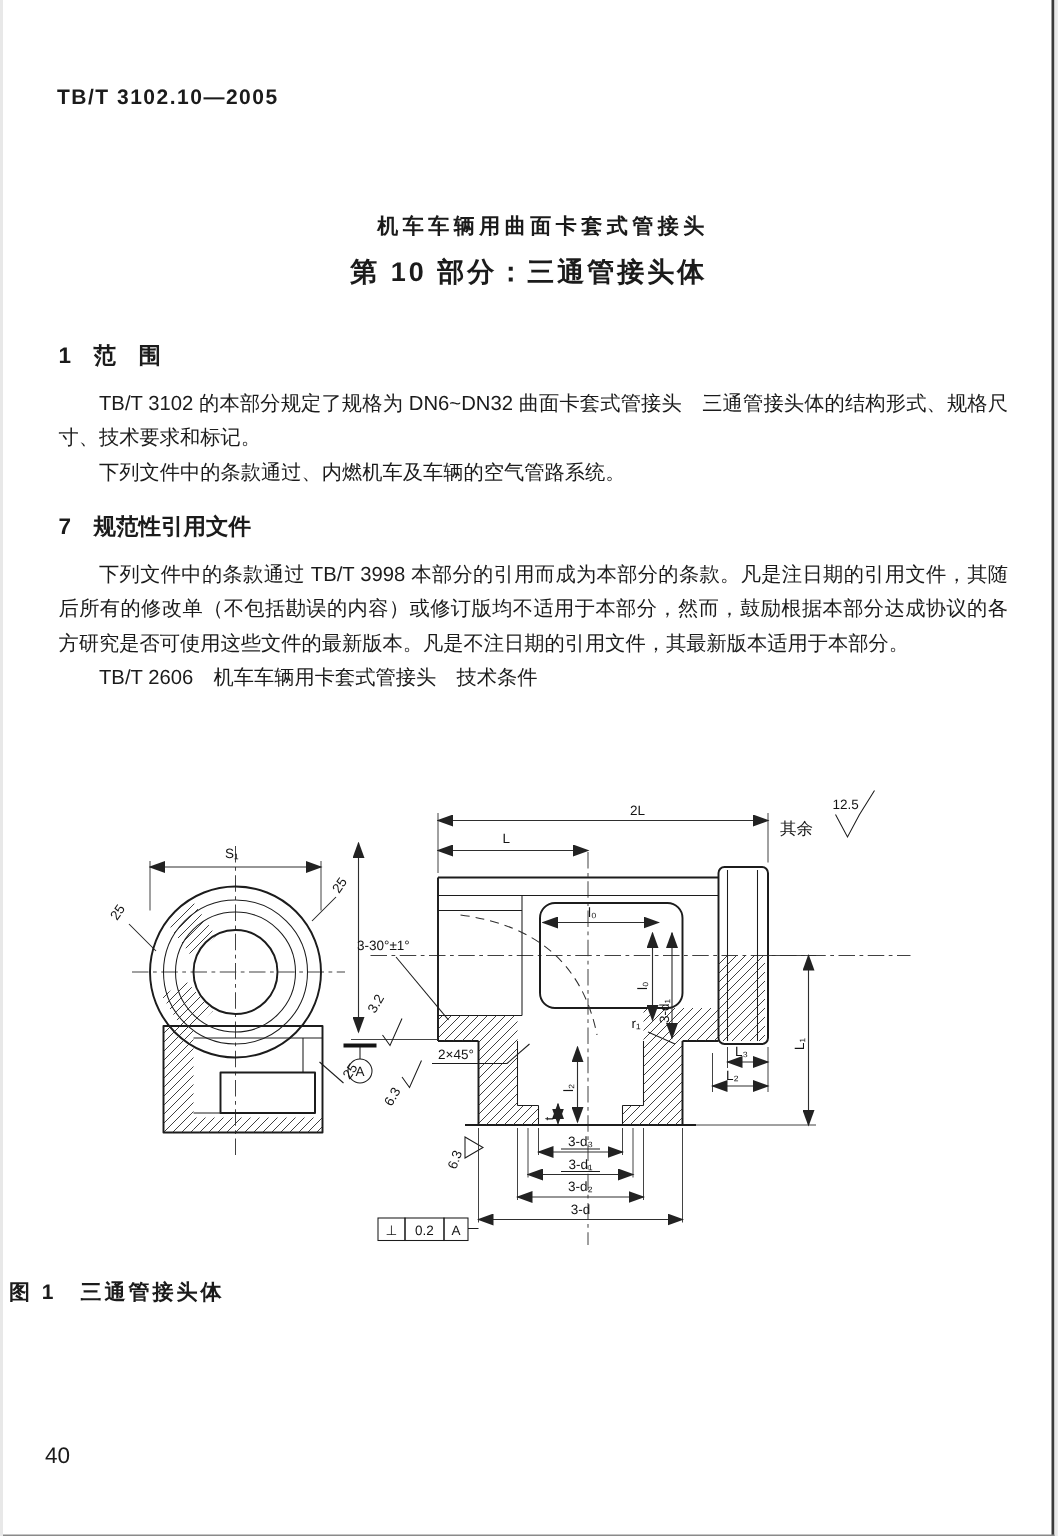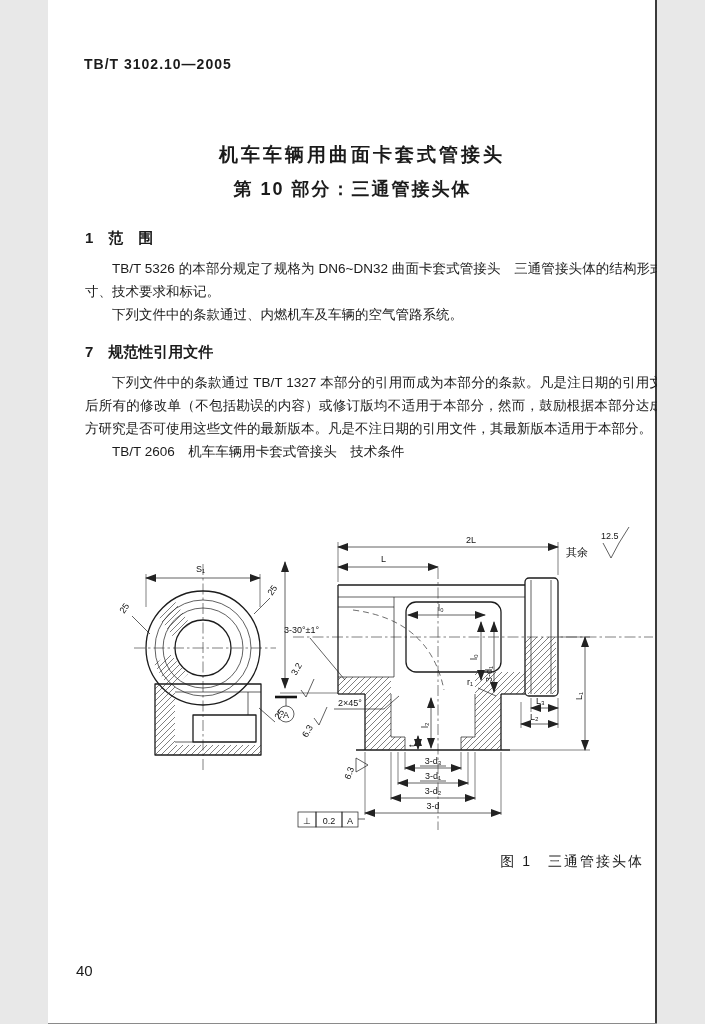--- a/index.html
+++ b/index.html
@@ -1,33 +1,33 @@
 <!DOCTYPE html>
 <html><head>
 <meta charset="utf-8">
 <style>
   html,body{margin:0;padding:0;background:#e8e8e8;}
   .page{
-    position:relative; width:609px; height:1024px; background:#ffffff;
+    position:relative; width:701px; height:1024px; background:#ffffff;
     font-family:"Liberation Sans","DejaVu Sans",sans-serif; color:#1b1b1b;
     overflow:hidden; margin:0 auto;
   }
   .scan-edge-right{position:absolute; right:0; top:0; width:2px; height:1024px; background:#3a3a3a;}
   .scan-edge-bottom{position:absolute; left:0; bottom:0; width:705px; height:1px; background:#8a8a8a;}
   .std-code{position:absolute; top:56px; left:36px; font-size:14px; font-weight:bold; letter-spacing:1px;}
   .doc-title{position:absolute; top:142px; left:0; width:100%; text-align:center; font-weight:bold;}
-  .doc-title .t1{font-size:19px; letter-spacing:3px;padding-left:19px;}
+  .doc-title .t1{font-size:14px; letter-spacing:3px;padding-left:19px;}
   .doc-title .t2{font-size:18px; margin-top:9px; letter-spacing:2px;}
   .body-text{position:absolute; top:226px; left:37px; width:633px; font-size:13.5px; line-height:23px;}
   .sec-h{font-size:15px; font-weight:bold; margin:0;}
   .body-text p{margin:0; text-indent:2em; text-align:justify;}
   .mt-s{margin-top:8px !important;}
   .mt-m{margin-top:14px !important;}
   .fig-wrap{position:absolute; top:512px; left:50px; width:610px; height:335px;}
-  .fig-caption{position:absolute; top:853px; left:16px; width:580px; text-align:right; font-size:14px; font-weight:normal; letter-spacing:2px;}
+  .fig-caption{position:absolute; top:853px; left:4px; width:580px; text-align:left; font-size:14px; font-weight:bold; letter-spacing:2px;}
   .page-num{position:absolute; top:962px; left:28px; font-size:15px;}
   svg text{font-size:9px; fill:#141414; font-family:"Liberation Sans","DejaVu Sans",sans-serif;}
   svg .big{font-size:11px;}
   .ol{stroke:#1c1c1c; stroke-width:1.3; fill:none; stroke-linejoin:round;}
   .tl{stroke:#1c1c1c; stroke-width:0.7; fill:none;}
   .dim{stroke:#2e2e2e; stroke-width:0.75; fill:none; marker-start:url(#arr); marker-end:url(#arr);}
   .ext{stroke:#2e2e2e; stroke-width:0.6; fill:none;}
   .cl{stroke:#3c3c3c; stroke-width:0.65; stroke-dasharray:11 3 2.5 3; fill:none;}
   .dash{stroke:#2e2e2e; stroke-width:0.7; stroke-dasharray:6 4; fill:none;}
   .hf{fill:url(#hatch); stroke:none;}
@@ -41,24 +41,24 @@
 
   <div class="std-code">TB/T 3102.10—2005</div>
 
   <div class="doc-title">
     <div class="t1">机车车辆用曲面卡套式管接头</div>
     <div class="t2">第 10 部分：三通管接头体</div>
   </div>
 
   <div class="body-text">
     <p class="sec-h" style="text-indent:0;">1　范　围</p>
-    <p class="mt-s">TB/T 5326 的本部分规定了规格为 DN6~DN32 曲面卡套式管接头　三通管接头体的结构形式、规格尺寸、技术要求和标记。</p>
+    <p class="mt-s">TB/T 3102 的本部分规定了规格为 DN6~DN32 曲面卡套式管接头　三通管接头体的结构形式、规格尺寸、技术要求和标记。</p>
     <p>下列文件中的条款通过、内燃机车及车辆的空气管路系统。</p>
     <p class="sec-h mt-m" style="text-indent:0;">7　规范性引用文件</p>
-    <p class="mt-s">下列文件中的条款通过 TB/T 1327 本部分的引用而成为本部分的条款。凡是注日期的引用文件，其随后所有的修改单（不包括勘误的内容）或修订版均不适用于本部分，然而，鼓励根据本部分达成协议的各方研究是否可使用这些文件的最新版本。凡是不注日期的引用文件，其最新版本适用于本部分。</p>
+    <p class="mt-s">下列文件中的条款通过 TB/T 3998 本部分的引用而成为本部分的条款。凡是注日期的引用文件，其随后所有的修改单（不包括勘误的内容）或修订版均不适用于本部分，然而，鼓励根据本部分达成协议的各方研究是否可使用这些文件的最新版本。凡是不注日期的引用文件，其最新版本适用于本部分。</p>
     <p>TB/T 2606　机车车辆用卡套式管接头　技术条件</p>
   </div>
 
   <div class="fig-wrap">
   <svg width="610" height="335" viewBox="0 0 610 335">
     <defs>
       <pattern id="hatch" patternUnits="userSpaceOnUse" width="6" height="6">
         <path d="M0,6 L6,0" stroke="#2a2a2a" stroke-width="0.6"></path>
       </pattern>
       <marker id="arr" markerWidth="11" markerHeight="8" refX="10" refY="4" orient="auto-start-reverse" markerUnits="userSpaceOnUse">

